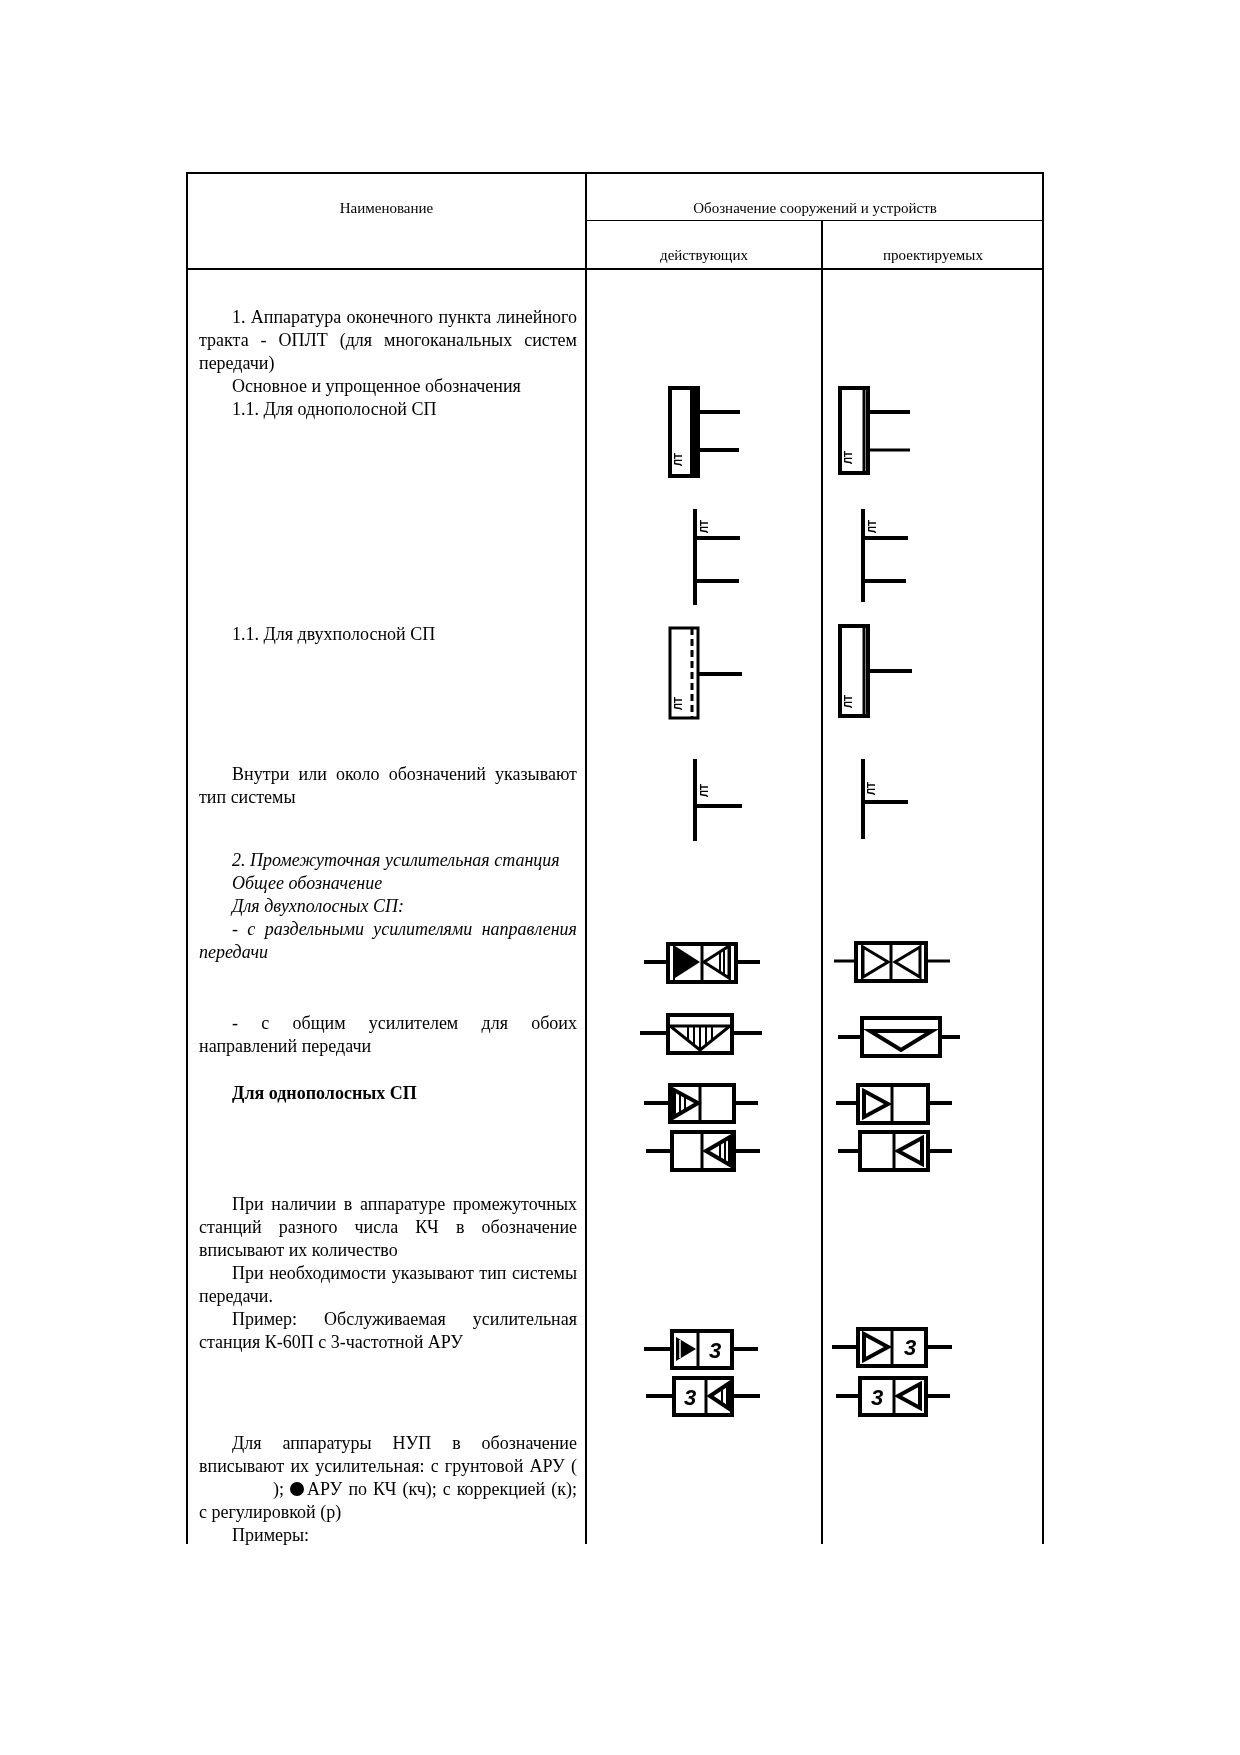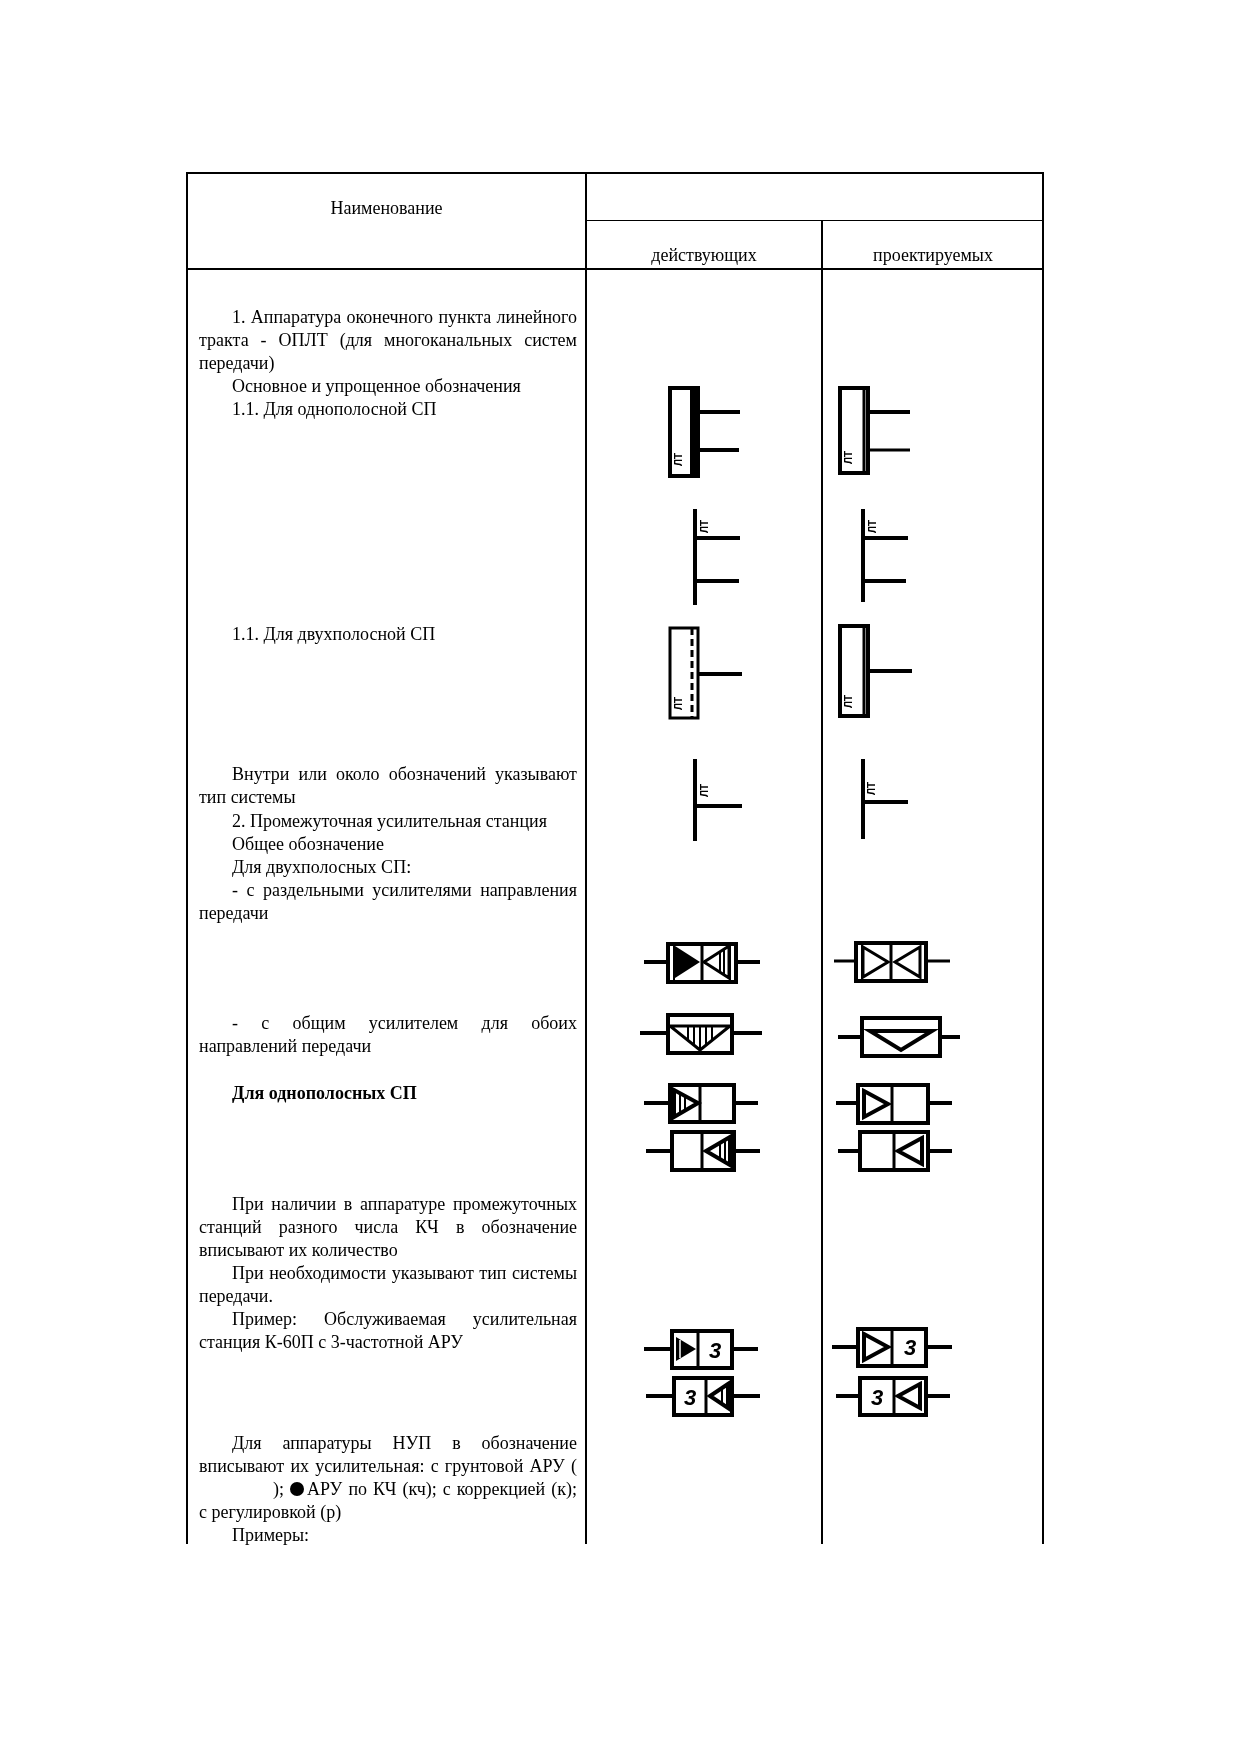--- a/index.html
+++ b/index.html
@@ -1,20 +1,20 @@
 <!DOCTYPE html>
 <html><head>
 <meta charset="utf-8">
 <style>
   html, body { margin:0; padding:0; background:#ffffff; }
   body { width:1240px; height:1755px; position:relative; overflow:hidden;
          font-family:"Liberation Serif", "DejaVu Serif", serif; color:#000; }
   .page { position:absolute; left:0; top:0; width:1240px; height:1755px; }
   .line { position:absolute; background:#000; }
-  .hdr { position:absolute; font-size:18px; text-align:center; line-height:22px; }
+  .hdr { position:absolute; font-size:15px; text-align:center; line-height:22px; }
   .txt { position:absolute; left:199px; width:378px; font-size:18px; line-height:23px; text-align:justify; }
   .p { margin:0; }
   .p.ind { text-indent:33px; }
   .sym { position:absolute; }
   .dot { display:inline-block; width:14px; height:14px; border-radius:50%; background:#000; vertical-align:-1px; margin-right:3px; }
   .gap { display:inline-block; width:74px; }
 </style>
 </head>
 <body>
 
@@ -22,38 +22,39 @@
 
   <div class="line" style="left:186px; top:172px; width:858px; height:2px;"></div>
   <div class="line" style="left:186px; top:172px; width:2px; height:1372px;"></div>
   <div class="line" style="left:1042px; top:172px; width:2px; height:1372px;"></div>
   <div class="line" style="left:585px; top:172px; width:2px; height:1372px;"></div>
   <div class="line" style="left:821px; top:221px; width:2px; height:1323px;"></div>
   <div class="line" style="left:586px; top:220px; width:457px; height:1px;"></div>
   <div class="line" style="left:186px; top:268px; width:858px; height:2px;"></div>
 
   <div class="hdr" style="left:188px; top:197px; width:397px;">Наименование</div>
+  <div class="hdr" style="left:587px; top:197px; width:456px;">Обозначение сооружений и устройств</div>
   <div class="hdr" style="left:587px; top:244px; width:234px;">действующих</div>
   <div class="hdr" style="left:823px; top:244px; width:220px;">проектируемых</div>
 
   <div class="txt" style="top:292px;margin-top:14px;">
     <p class="p ind">1. Аппаратура оконечного пункта линейного тракта - ОПЛТ (для многоканальных систем передачи)</p>
     <p class="p ind">Основное и упрощенное обозначения</p>
     <p class="p ind">1.1. Для однополосной СП</p>
   </div>
 
   <div class="txt" style="top:623px;">
     <p class="p ind">1.1. Для двухполосной СП</p>
   </div>
 
   <div class="txt" style="top:763px;">
     <p class="p ind">Внутри или около обозначений указывают тип системы</p>
   </div>
 
-  <div class="txt" style="top:810px;">
+  <div class="txt" style="top:849px;font-style:italic;">
     <p class="p ind">2. Промежуточная усилительная станция</p>
     <p class="p ind">Общее обозначение</p>
     <p class="p ind">Для двухполосных СП:</p>
     <p class="p ind">- с раздельными усилителями направления передачи</p>
   </div>
 
   <div class="txt" style="top:1012px;">
     <p class="p ind">- с общим усилителем для обоих направлений передачи</p>
   </div>
 

